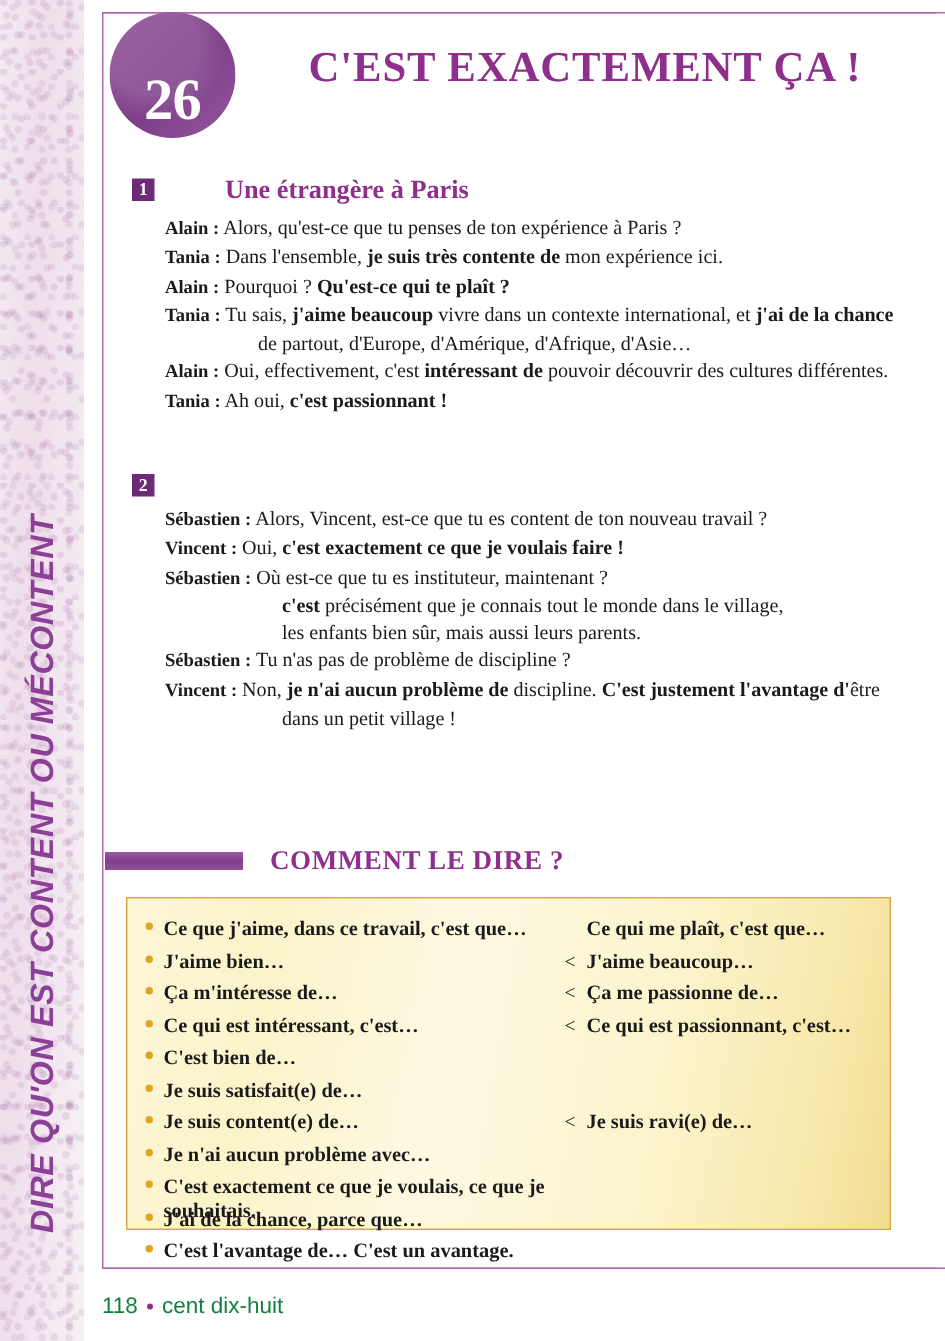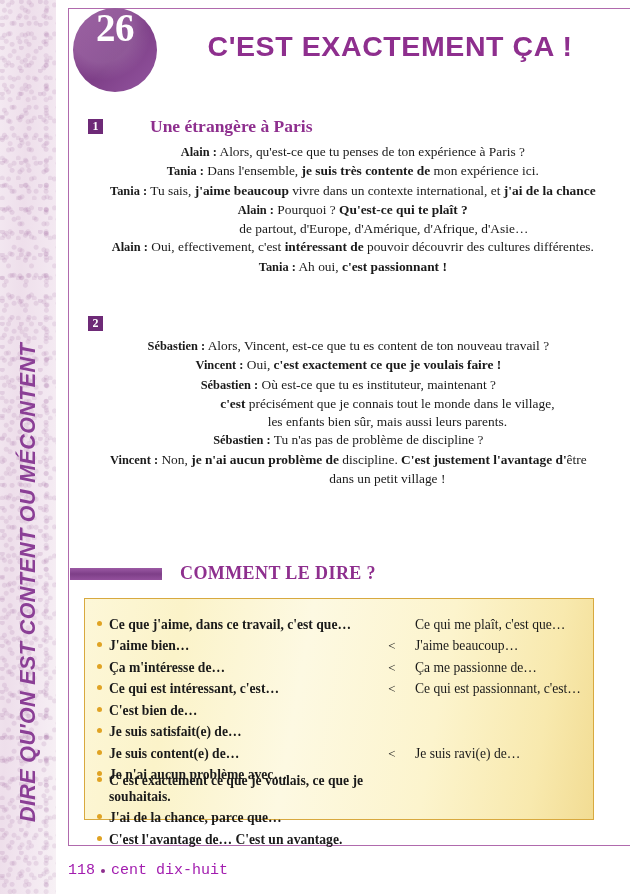--- a/index.html
+++ b/index.html
@@ -82,38 +82,38 @@
   
   .chapter-circle {
     position: absolute;
     left: 73px; top: 8px;
     width: 84px; height: 84px;
     border-radius: 50%;
     background:
       radial-gradient(circle at 35% 28%, rgba(255,255,255,.13) 0 38%, transparent 60%),
       linear-gradient(135deg, #8d4a95 0%, #7e3f88 55%, #9456a0 100%);
     display: flex;
-    align-items: flex-start;
+    align-items: flex-end;
     justify-content: center;
   }
   .chapter-number {
     color: #ffffff;
     font-family: "Liberation Serif", serif;
     font-weight: bold;
     font-size: 39px;
     line-height: 1;
     letter-spacing: -0.5px;
     padding-bottom: 6px;
   }
   .page-title {
     position: absolute;
     left: 160px; top: 30px;
     width: 460px;
     text-align: center;
-    font-family: Liberation Sans, sans-serif;
+    font-family: Liberation Serif, serif;
     font-weight: bold;
     font-size: 28.5px;
     letter-spacing: 0.6px;
     color: #8e2f8e;
   }
 
   
   .section { position: absolute; left: 88px; }
   .section-head {
     display: flex;
@@ -133,21 +133,21 @@
     flex: none;
   }
   .section-title {
     font-family: "Liberation Serif", serif;
     font-weight: bold;
     font-size: 17.5px;
     color: #8e2f8e;
     margin-left: 39px;
   }
 
-  .dialogue { margin-left: 22px; text-align: center; }
+  .dialogue { margin-left: 22px; }
   .d-line {
     font-size: 13.4px;
     line-height: 17.3px;
     padding-left: 62px;
     text-indent: -62px;
     margin-bottom: 1px;
   }
   .d-line.wide { padding-left: 78px; text-indent: -78px; }
   .d-cont { padding-left: 62px; text-indent: 0; }
   .d-cont.wide { padding-left: 78px; text-indent: 0; }
@@ -184,23 +184,22 @@
     width: 510px; height: 222px;
     box-sizing: border-box;
     border: 1.5px solid #d8a93f;
     background: linear-gradient(100deg,
                 #fdf7d8 0%, #fbf3c9 18%, #fdf9e2 42%,
                 #fcf4cd 68%, #f8e9ae 88%, #f2dc93 100%);
     padding: 12px 10px 10px 12px;
   }
   .expr-row {
     display: flex;
-    align-items: flex-end;
+    align-items: flex-start;
     height: 21.5px;
-    gap: 12px;
   }
   .expr-left {
     width: 272px;
     display: flex;
     align-items: baseline;
     font-size: 13.6px;
     font-weight: bold;
     color: #1a1a1a;
   }
   .bullet {
@@ -214,31 +213,31 @@
   }
   .lt {
     width: 22px;
     flex: none;
     font-size: 13px;
     font-weight: normal;
     text-align: center;
   }
   .expr-right {
     font-size: 13.6px;
-    font-weight: normal;
+    font-weight: bold;
     color: #1a1a1a;
   }
 
   
   .footer {
     position: absolute;
     left: 68px; top: 862px;
-    font-family: Liberation Mono, monospace;
+    font-family: Liberation Sans, sans-serif;
     font-size: 15px;
-    color: #a21caf;
+    color: #15803d;
     display: flex;
     align-items: center;
     gap: 6px;
   }
   .footer-dot {
     width: 4px; height: 4px;
     border-radius: 50%;
     background: #8e2f8e;
     display: inline-block;
   }
@@ -260,22 +259,22 @@
 <div class="page-title">C'EST EXACTEMENT ÇA !</div>
 
 <div class="section" id="section-1" style="top:116px;">
   <div class="section-head">
     <span class="section-num">1</span>
     <span class="section-title">Une étrangère à Paris</span>
   </div>
   <div class="dialogue" id="dlg-1">
       <div class="d-line"><span class="spk">Alain :</span><span> Alors, qu'est-ce que tu penses de ton expérience à Paris ?</span></div>
       <div class="d-line"><span class="spk">Tania :</span><span> Dans l'ensemble, </span><b>je suis très contente de</b><span> mon expérience ici.</span></div>
+      <div class="d-line"><span class="spk">Alain :</span><span> Pourquoi ? </span><b>Qu'est-ce qui te plaît ?</b></div>
       <div class="d-line"><span class="spk">Tania :</span><span> Tu sais, </span><b>j'aime beaucoup</b><span> vivre dans un contexte international, et </span><b>j'ai de la chance</b></div>
-      <div class="d-line"><span class="spk">Alain :</span><span> Pourquoi ? </span><b>Qu'est-ce qui te plaît ?</b></div>
       <div class="d-line d-cont"><span>de partout, d'Europe, d'Amérique, d'Afrique, d'Asie…</span></div>
       <div class="d-line"><span class="spk">Alain :</span><span> Oui, effectivement, c'est </span><b>intéressant de</b><span> pouvoir découvrir des cultures différentes.</span></div>
       <div class="d-line"><span class="spk">Tania :</span><span> Ah oui, </span><b>c'est passionnant !</b></div>
     </div>
 </div>
 
 <div class="section" id="section-2" style="top:316px;">
   <div class="section-head">
     <span class="section-num">2</span>
   </div>

